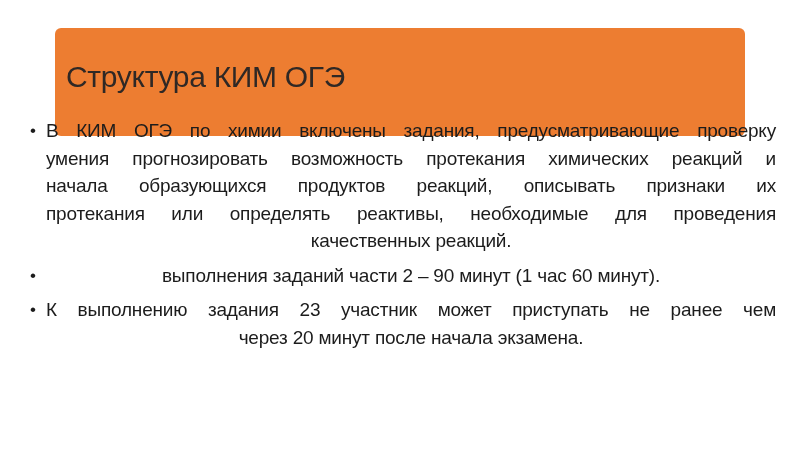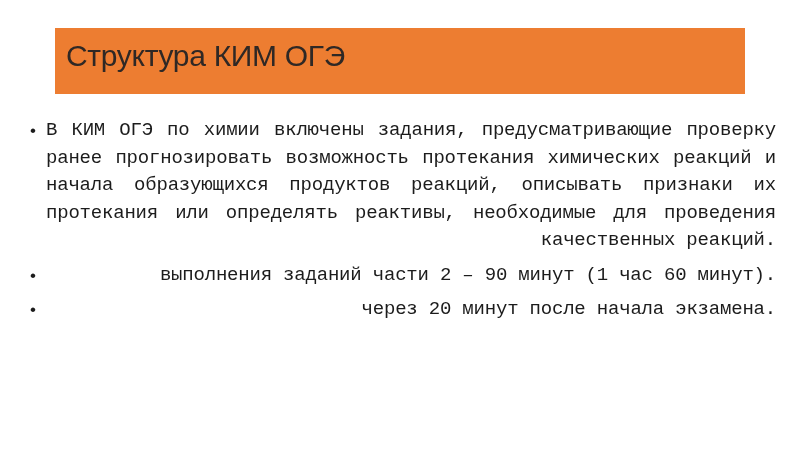--- a/index.html
+++ b/index.html
@@ -13,24 +13,25 @@
     height: 450px;
     overflow: hidden;
     background: var(--background, #ffffff);
     font-family: "Liberation Sans", sans-serif;
   }
   .banner {
     position: absolute;
     left: 55px;
     top: 28px;
     width: 690px;
-    height: 66px;
+    height: 108px;
     background: var(--banner, #ED7D31);
     display: flex;
     align-items: center;
+    border-radius: 6px;
   }
   .title {
     margin: 0;
     padding: 0 0 10px 11px;
     font-size: 30px;
     font-weight: 400;
     color: var(--title-text, #2F2825);
     letter-spacing: -0.3px;
   }
   .content {
@@ -47,57 +48,58 @@
     display: flex;
     margin-bottom: 7px;
   }
   .marker {
     flex: 0 0 16px;
     width: 16px;
     font-size: 17px;
     line-height: 27.5px;
     color: var(--body-text, #1C1C1C);
   }
-  .text { flex: 1; min-width: 0; font-family: Liberation Mono, monospace; }
-  .ln { text-align: right; }
+  .text { flex: 1; min-width: 0; }
+  .ln { text-align: center; }
   .ln.just {
     text-align: justify;
     text-align-last: justify;
   }
 </style>
 </head>
 <body>
 
 <div class="slide" style="--banner: #ED7D31; --title-text: #2F2825; --body-text: #1C1C1C; --background: #FFFFFF;">
 
   <header class="banner">
     <h1 class="title">Структура КИМ ОГЭ</h1>
   </header>
 
   <main class="content">
 
     <div class="bullet">
       <span class="marker">•</span>
       <div class="text">
         <div class="ln just">В КИМ ОГЭ по химии включены задания, предусматривающие проверку</div>
-        <div class="ln just">ранее прогнозировать возможность протекания химических реакций и</div>
+        <div class="ln just">умения прогнозировать возможность протекания химических реакций и</div>
         <div class="ln just">начала образующихся продуктов реакций, описывать признаки их</div>
         <div class="ln just">протекания или определять реактивы, необходимые для проведения</div>
         <div class="ln">качественных реакций.</div>
       </div>
     </div>
 
     <div class="bullet">
       <span class="marker">•</span>
       <div class="text">
         <div class="ln">выполнения заданий части 2 – 90 минут (1 час 60 минут).</div>
       </div>
     </div>
 
     <div class="bullet">
       <span class="marker">•</span>
       <div class="text">
+        <div class="ln just">К выполнению задания 23 участник может приступать не ранее чем</div>
         <div class="ln">через 20 минут после начала экзамена.</div>
       </div>
     </div>
 
   </main>
 </div>
 
 </body></html>

